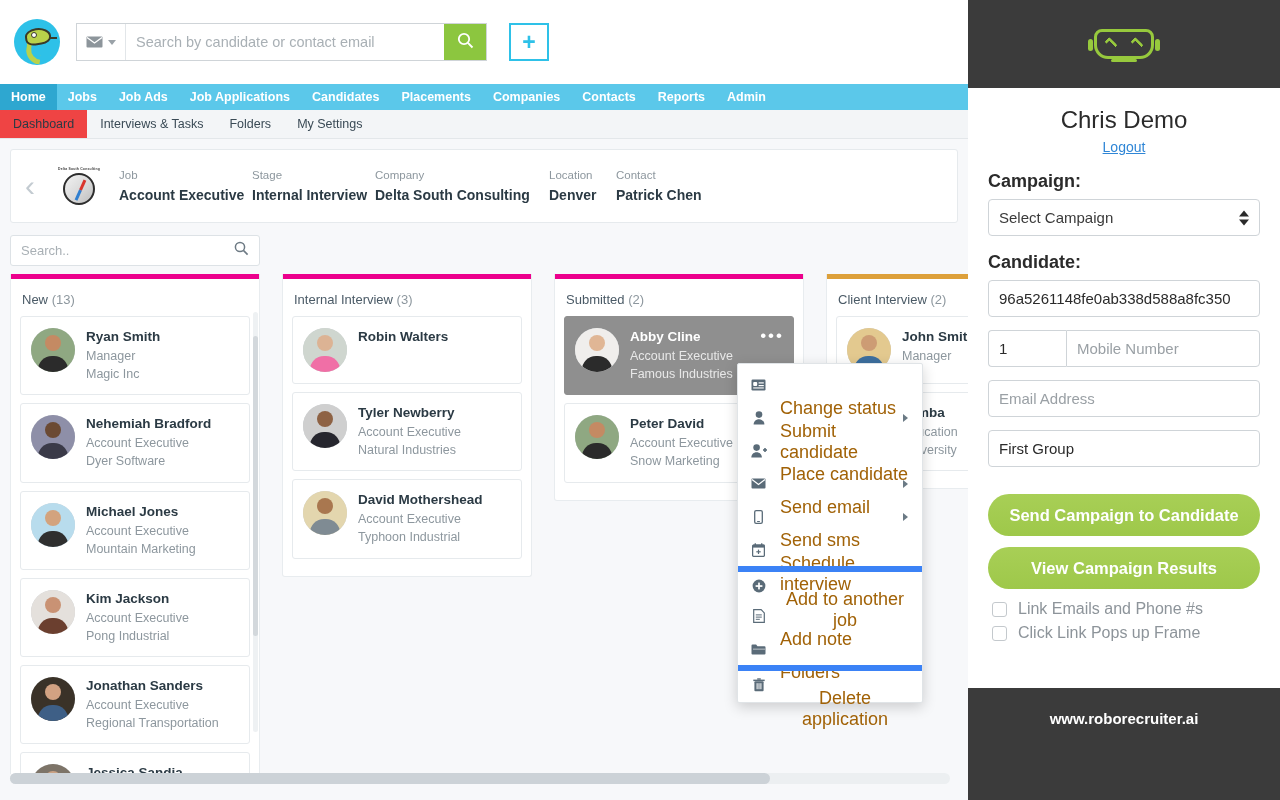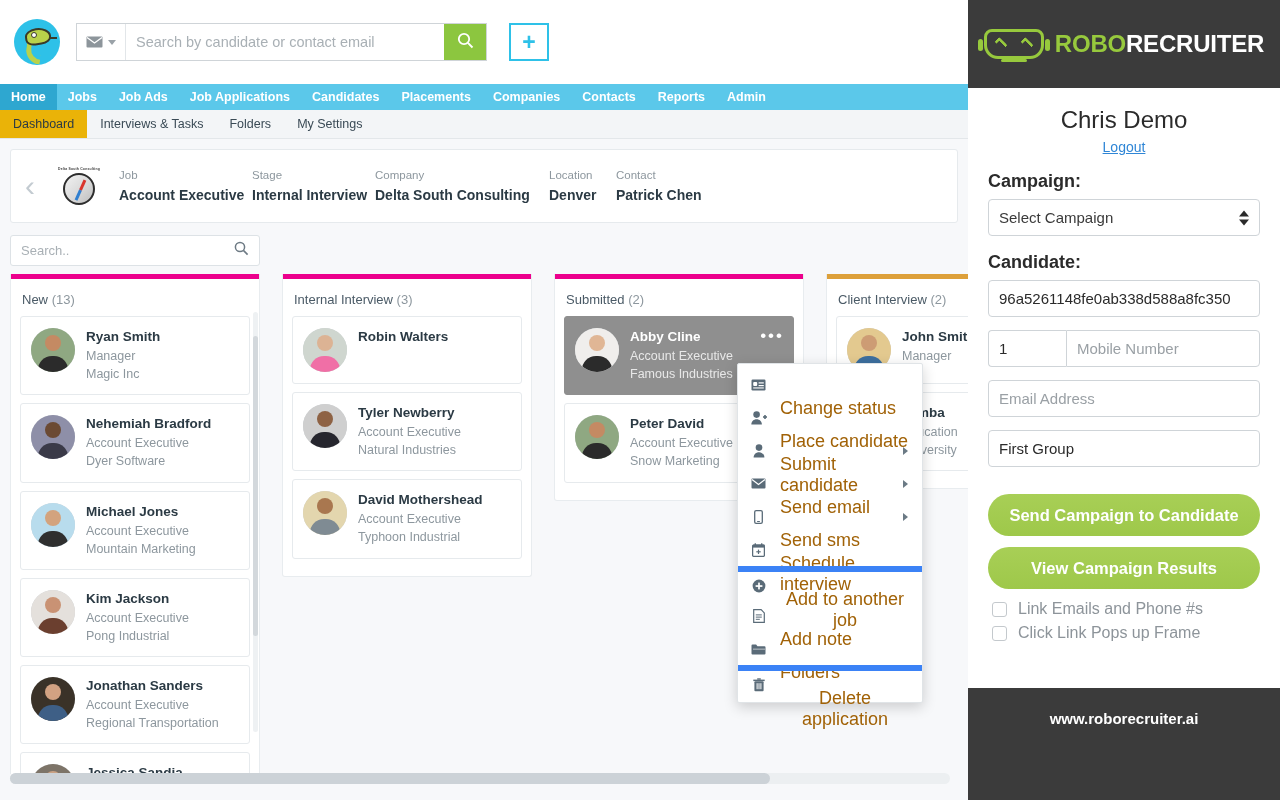--- a/index.html
+++ b/index.html
@@ -99,21 +99,21 @@
 
   
   .nav-secondary {
     height: 29px; background: #f3f5f7; display: flex; align-items: stretch;
     border-bottom: 1px solid #e3e7ea;
   }
   .nav-secondary .sub-item {
     display: flex; align-items: center; padding: 0 13px;
     font-size: 12.5px; color: #3a4a55; cursor: pointer; white-space: nowrap;
   }
-  .nav-secondary .sub-item.active { background: #eab308; color: #2b3a44; }
+  .nav-secondary .sub-item.active { background: #ef4444; color: #2b3a44; }
 
   
   .job-card {
     margin: 10px 10px 0 10px; background: #fff;
     border: 1px solid #e6eaed; border-radius: 3px;
     height: 74px; display: flex; align-items: center; padding: 0 14px;
   }
   .back-chevron {
     width: 22px; color: #c3cbd1; font-size: 30px; line-height: 1;
     font-weight: 300; cursor: pointer; user-select: none;
@@ -652,38 +652,38 @@
             <rect x="2.2" y="3" width="4" height="4" rx="1" fill="#fff"></rect>
             <rect x="7.6" y="3.3" width="5.2" height="1.2" fill="#fff"></rect>
             <rect x="7.6" y="6" width="5.2" height="1.2" fill="#fff"></rect>
             <rect x="2.2" y="8.4" width="10.6" height="1.1" fill="#fff"></rect>
           </svg>
         </span>
         <span class="ctx-label">Change status</span>
       </div>
       <div class="ctx-item">
         <span class="ctx-ico">
+          <svg width="12" height="14" viewBox="0 0 12 14">
+            <circle cx="6" cy="3.6" r="3.3" fill="#5a6b78"></circle>
+            <path d="M0.6 13.6c0-3.2 2.4-5.4 5.4-5.4s5.4 2.2 5.4 5.4z" fill="#5a6b78"></path>
+          </svg>
+        </span>
+        <span class="ctx-label">Submit candidate</span>
+        <span class="ctx-arrow"></span>
+      </div>
+      <div class="ctx-item">
+        <span class="ctx-ico">
           <svg width="16" height="14" viewBox="0 0 16 14">
             <circle cx="5.6" cy="3.6" r="3.3" fill="#5a6b78"></circle>
             <path d="M0.3 13.6c0-3.2 2.3-5.4 5.3-5.4s5.3 2.2 5.3 5.4z" fill="#5a6b78"></path>
             <rect x="12" y="5.2" width="4" height="1.6" fill="#5a6b78"></rect>
             <rect x="13.2" y="4" width="1.6" height="4" fill="#5a6b78"></rect>
           </svg>
         </span>
         <span class="ctx-label">Place candidate</span>
-      </div>
-      <div class="ctx-item">
-        <span class="ctx-ico">
-          <svg width="12" height="14" viewBox="0 0 12 14">
-            <circle cx="6" cy="3.6" r="3.3" fill="#5a6b78"></circle>
-            <path d="M0.6 13.6c0-3.2 2.4-5.4 5.4-5.4s5.4 2.2 5.4 5.4z" fill="#5a6b78"></path>
-          </svg>
-        </span>
-        <span class="ctx-label">Submit candidate</span>
-        <span class="ctx-arrow"></span>
       </div>
       <div class="ctx-item">
         <span class="ctx-ico">
           <svg width="15" height="11" viewBox="0 0 15 11">
             <rect x="0.5" y="0.5" width="14" height="10" rx="1" fill="#5a6b78"></rect>
             <path d="M1 1.4 L7.5 6.4 L14 1.4" stroke="#fff" stroke-width="1.2" fill="none"></path>
           </svg>
         </span>
         <span class="ctx-label">Send email</span>
         <span class="ctx-arrow"></span>
@@ -758,23 +758,20 @@
 
   <div class="panel">
     <div class="panel-head">
       <div class="robo-face">
         <span class="ear-l"></span>
           <span class="ear-r"></span>
         <span class="eye l"></span>
           <span class="eye r"></span>
         <span class="mouth"></span>
       </div>
-      <div class="robo-word">
-        <span class="a">ROBO</span><span class="b">RECRUITER</span>
-      </div>
     </div>
 
     <div class="panel-body">
       <div class="user-name">Chris Demo</div>
       <a class="logout-link">Logout</a>
 
       <div class="field-label">Campaign:</div>
       <div class="sel-wrap">
         <div class="sel-box">Select Campaign</div>
         <span class="sel-arrows">

